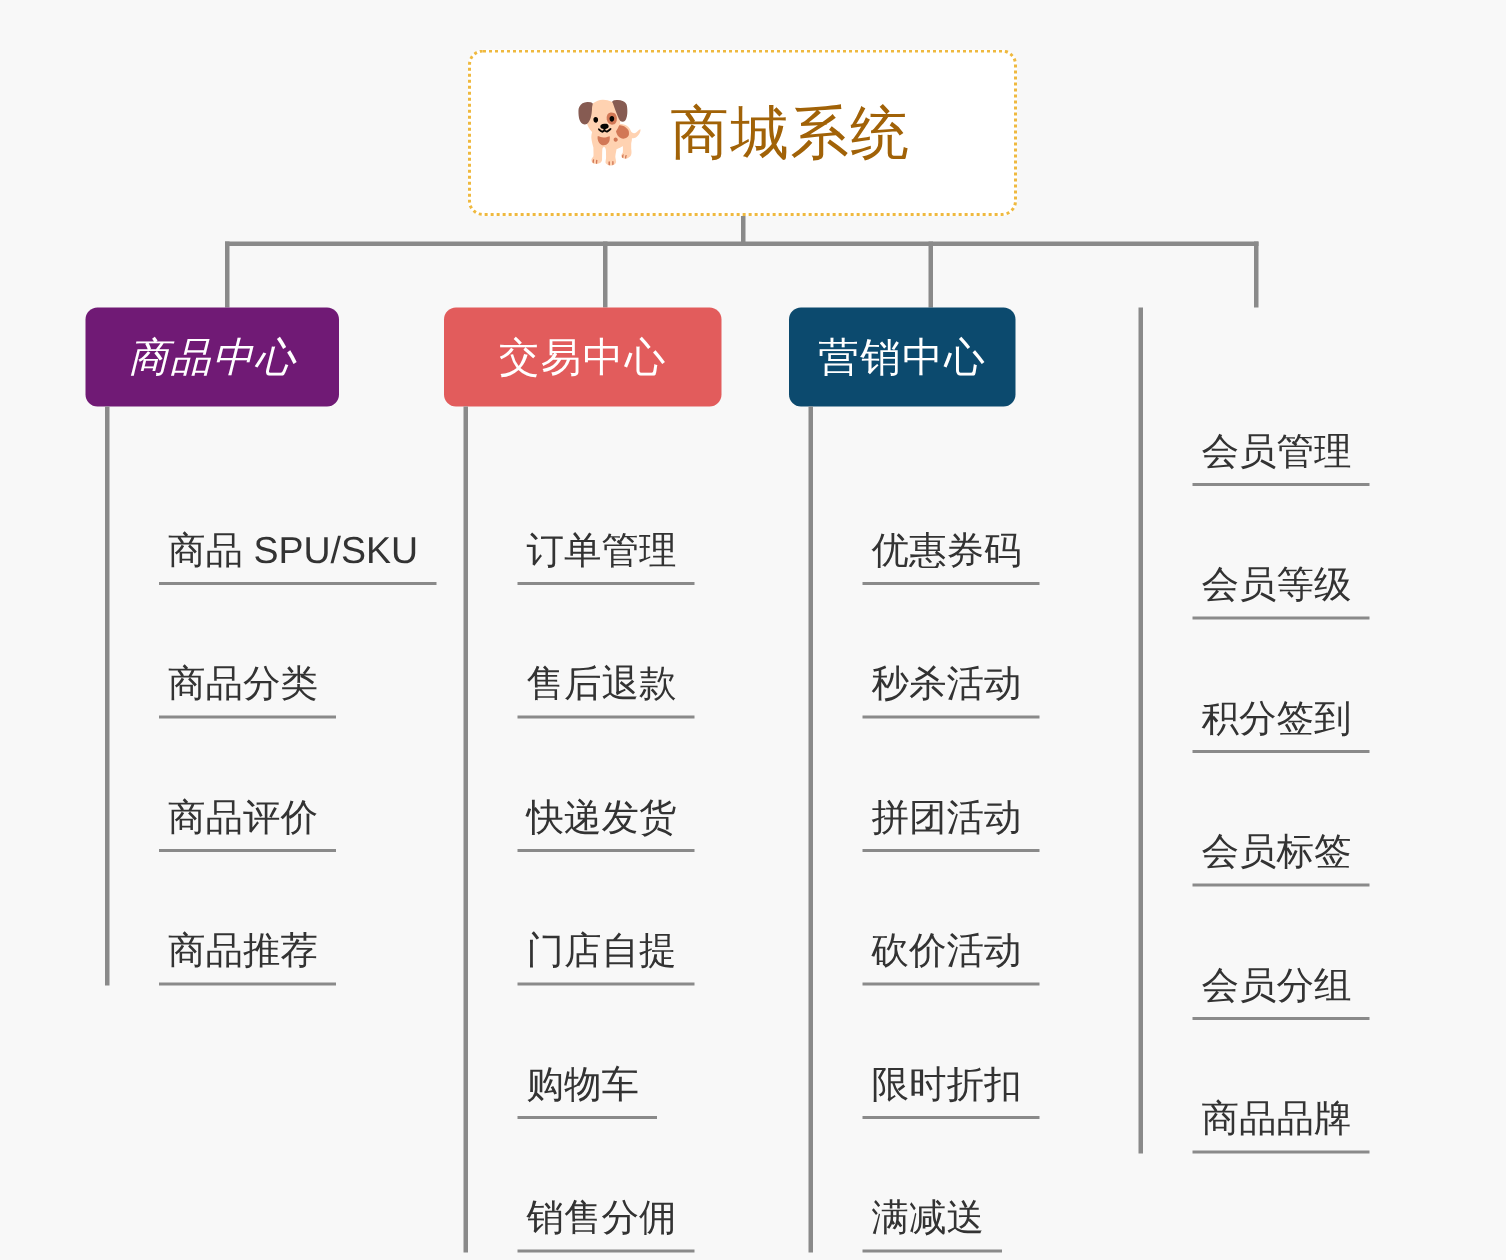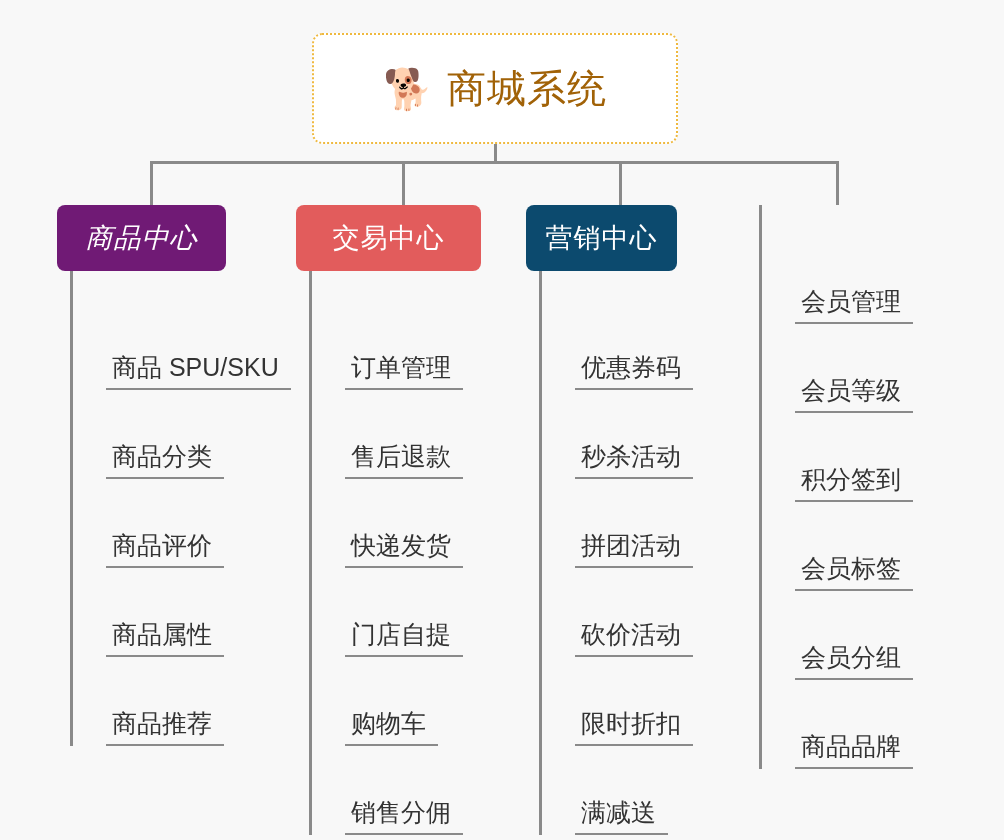--- a/index.html
+++ b/index.html
@@ -150,23 +150,20 @@
       <div class="leaf">
           <span class="leaf-inner">商品 SPU/SKU</span>
         </div>
       <div class="leaf">
           <span class="leaf-inner">商品分类</span>
         </div>
       <div class="leaf">
           <span class="leaf-inner">商品评价</span>
         </div>
       <div class="leaf">
-          <span class="leaf-inner">商品属性</span>
-        </div>
-      <div class="leaf">
           <span class="leaf-inner">商品推荐</span>
         </div>
     </div>
   </div>
 
   <div class="branch branch-1">
     <div class="branch-header">
       <span>交易中心</span>
     </div>
     <div class="leaf-list">

